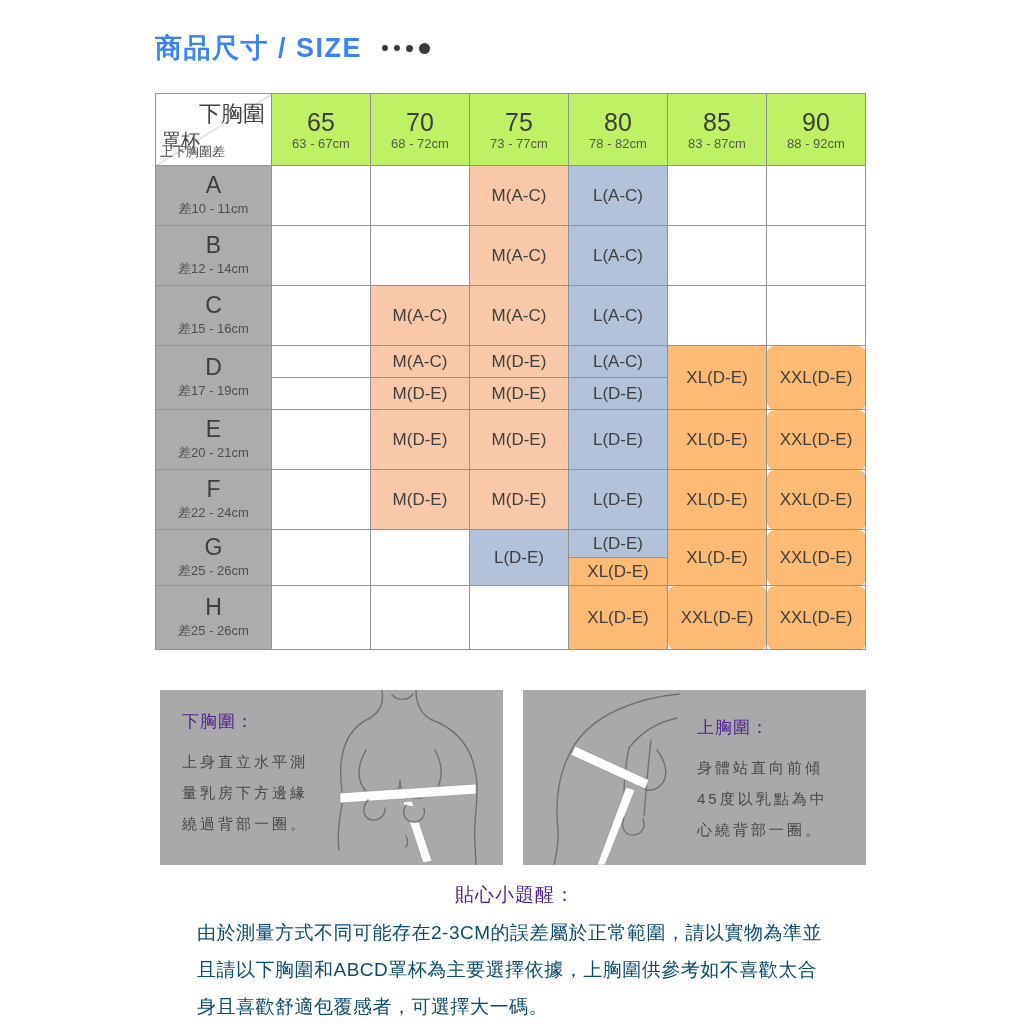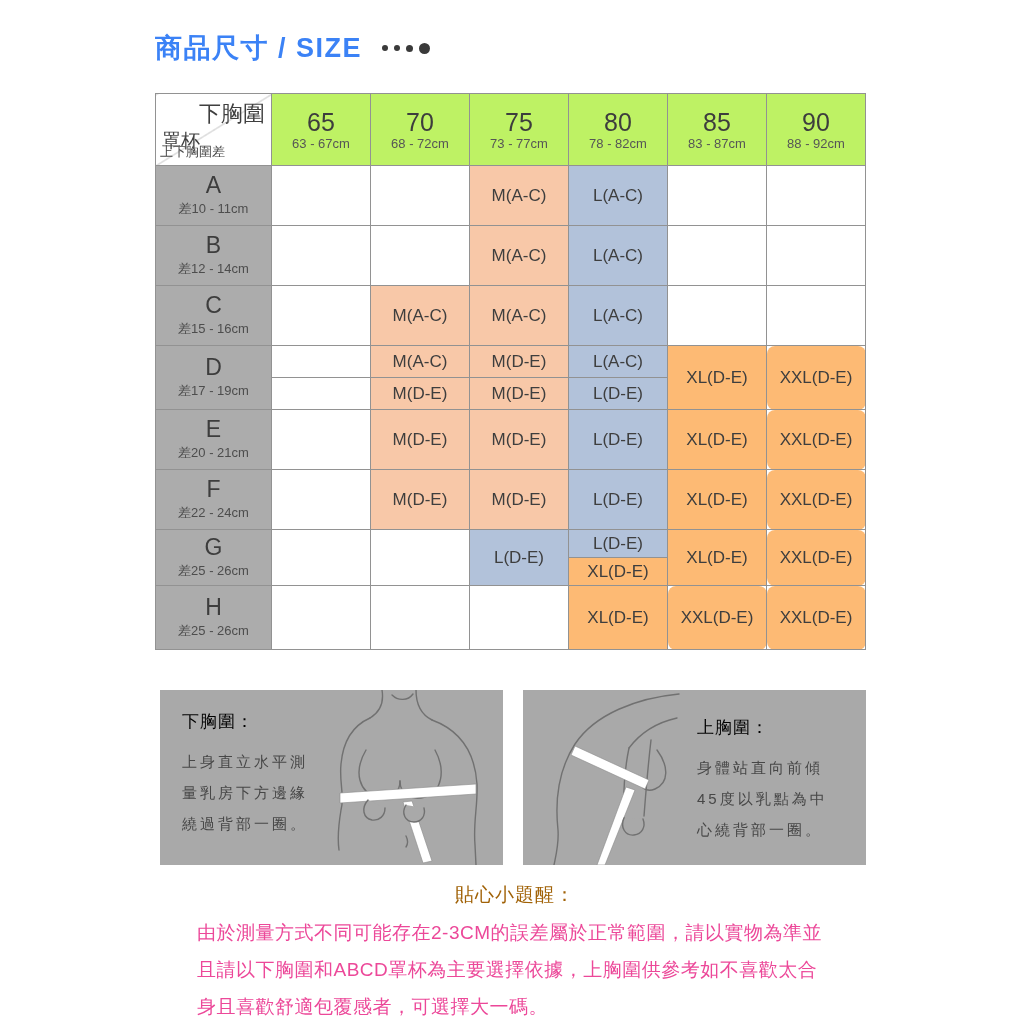--- a/index.html
+++ b/index.html
@@ -33,31 +33,31 @@
   td.orange { background:#F8C8A8; }
   td.blue   { background:#B2C2DA; }
   td.green  { background:#fdba74; }
   td.purple { background:#fdba74;border-radius:8px; }
   td.small-split { font-size:16px; }
 
   
   .guides { position:absolute; left:160px; top:690px; width:706px; display:flex; gap:20px; }
   .guide { width:343px; height:175px; background:#a9a9a9; display:flex; overflow:hidden; }
   .g-text { flex:0 0 auto; }
-  .g-title { font-size:17px; color:#000000; letter-spacing:1px; margin-bottom:13px; }
+  .g-title { font-size:17px; color:#4c1d95; letter-spacing:1px; margin-bottom:13px; }
   .g-line { font-size:15px; letter-spacing:3px; line-height:31px; color:#474747; white-space:nowrap; }
   .guide.left .g-text  { padding:20px 0 0 22px; width:156px; }
   .guide.left .g-fig   { flex:1; }
   .guide.right .g-fig  { flex:0 0 168px; }
   .guide.right .g-text { padding:26px 0 0 6px; }
 
   
-  .note-heading { position:absolute; top:882px; left:0; width:1024px; text-align:center; font-size:19px; color:#a16207; letter-spacing:1px;padding-left:6px; }
+  .note-heading { position:absolute; top:882px; left:0; width:1024px; text-align:center; font-size:19px; color:#4c1d95; letter-spacing:1px;padding-left:6px; }
   .note-body { position:absolute; top:914px; left:197px; }
-  .note-line { font-size:19px; line-height:37px; letter-spacing:0.5px; color:#ec4899; white-space:nowrap; }
+  .note-line { font-size:19px; line-height:37px; letter-spacing:0.5px; color:#0c4a6e; white-space:nowrap; }
 </style>
 </head>
 <body>
 
 <div class="page">
 
   <div class="title-wrap">
     <span class="page-title">商品尺寸 / SIZE</span>
     <span class="dots">
       <span class="dot d1"></span>

